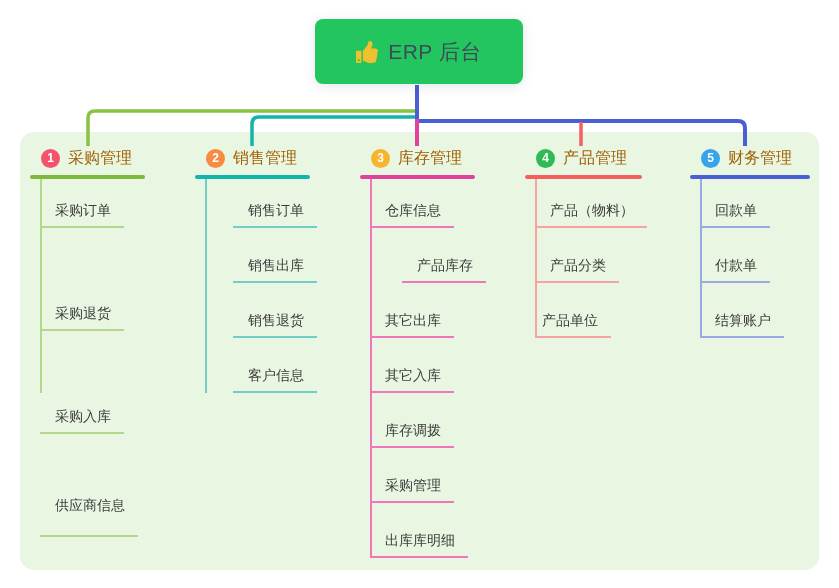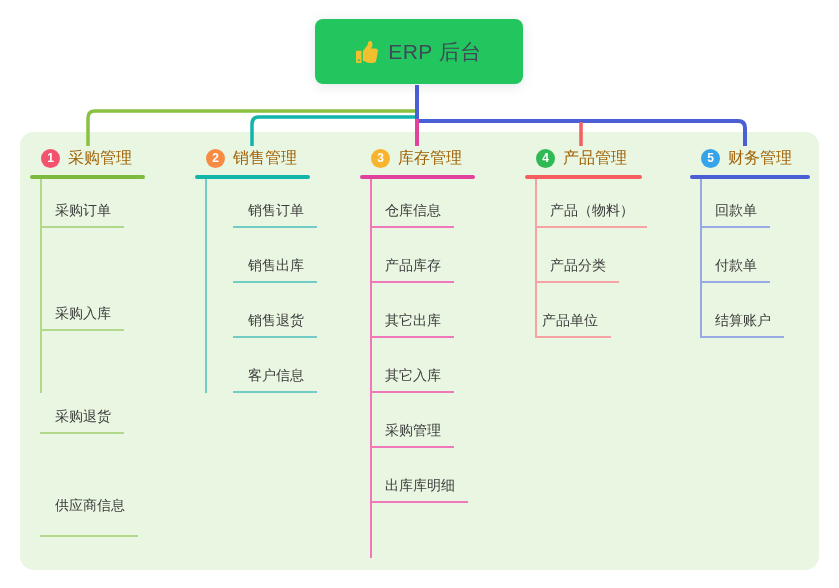--- a/index.html
+++ b/index.html
@@ -48,24 +48,24 @@
         <span class="badge" style="background: rgb(244, 83, 110);">1</span>
         <span class="branch-label">采购管理</span>
       </div>
       <div class="branch-underline" style="left: 30px; top: 175px; width: 115px; background: rgb(124, 185, 60);"></div>
       <div class="vline" style="left: 40px; top: 177px; height: 216px; background: rgb(178, 217, 139);"></div>
       <div class="items" style="left: 40px; top: 173px; gap: 48px;">
         <div class="item" style="border-bottom: 2px solid rgb(178, 217, 139);">
           <span>采购订单</span>
         </div>
         <div class="item" style="border-bottom: 2px solid rgb(178, 217, 139);">
-          <span>采购入库</span>
+          <span>采购退货</span>
         </div>
         <div class="item" style="border-bottom: 2px solid rgb(178, 217, 139);">
-          <span>采购退货</span>
+          <span>采购入库</span>
         </div>
         <div class="item" style="border-bottom: 2px solid rgb(178, 217, 139); align-items: center;">
           <span>供应商信息</span>
         </div>
       </div>
       <div class="branch-header" style="left: 195px; top: 147px;">
         <span class="badge" style="background: rgb(247, 139, 68);">2</span>
         <span class="branch-label">销售管理</span>
       </div>
       <div class="branch-underline" style="left: 195px; top: 175px; width: 115px; background: rgb(18, 181, 170);"></div>
@@ -87,28 +87,31 @@
       <div class="branch-header" style="left: 360px; top: 147px;">
         <span class="badge" style="background: rgb(247, 180, 44);">3</span>
         <span class="branch-label">库存管理</span>
       </div>
       <div class="branch-underline" style="left: 360px; top: 175px; width: 115px; background: rgb(224, 66, 156);"></div>
       <div class="vline" style="left: 370px; top: 177px; height: 381px; background: rgb(239, 119, 186);"></div>
       <div class="items" style="left: 370px; top: 173px;">
         <div class="item" style="border-bottom: 2px solid rgb(239, 119, 186);">
           <span>仓库信息</span>
         </div>
-        <div class="item" style="border-bottom: 2px solid rgb(239, 119, 186);">
+        <div class="item" style="border-bottom: 2px solid rgb(239, 119, 186); margin-left: 32px;">
           <span>产品库存</span>
         </div>
         <div class="item" style="border-bottom: 2px solid rgb(239, 119, 186);">
           <span>其它出库</span>
         </div>
         <div class="item" style="border-bottom: 2px solid rgb(239, 119, 186);">
           <span>其它入库</span>
+        </div>
+        <div class="item" style="border-bottom: 2px solid rgb(239, 119, 186);">
+          <span>库存调拨</span>
         </div>
         <div class="item" style="border-bottom: 2px solid rgb(239, 119, 186);">
           <span>采购管理</span>
         </div>
         <div class="item" style="border-bottom: 2px solid rgb(239, 119, 186);">
           <span>出库库明细</span>
         </div>
       </div>
       <div class="branch-header" style="left: 525px; top: 147px;">
         <span class="badge" style="background: rgb(47, 186, 85);">4</span>

